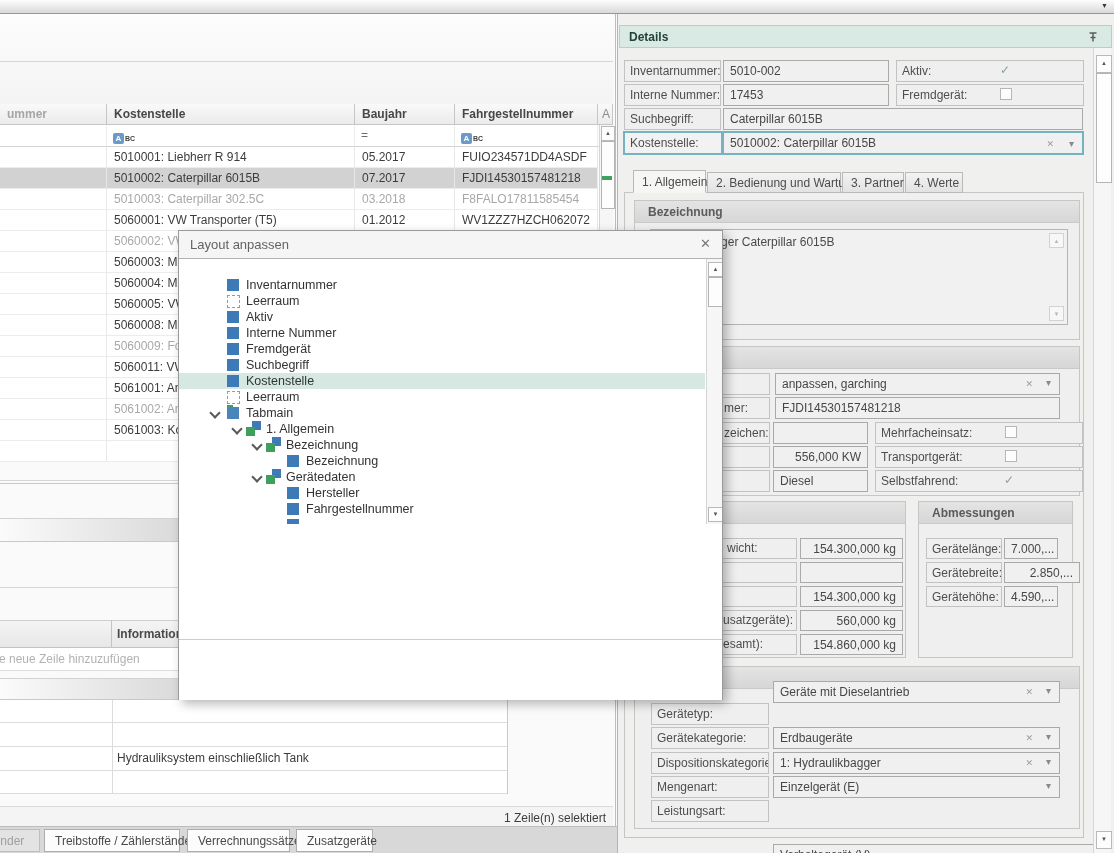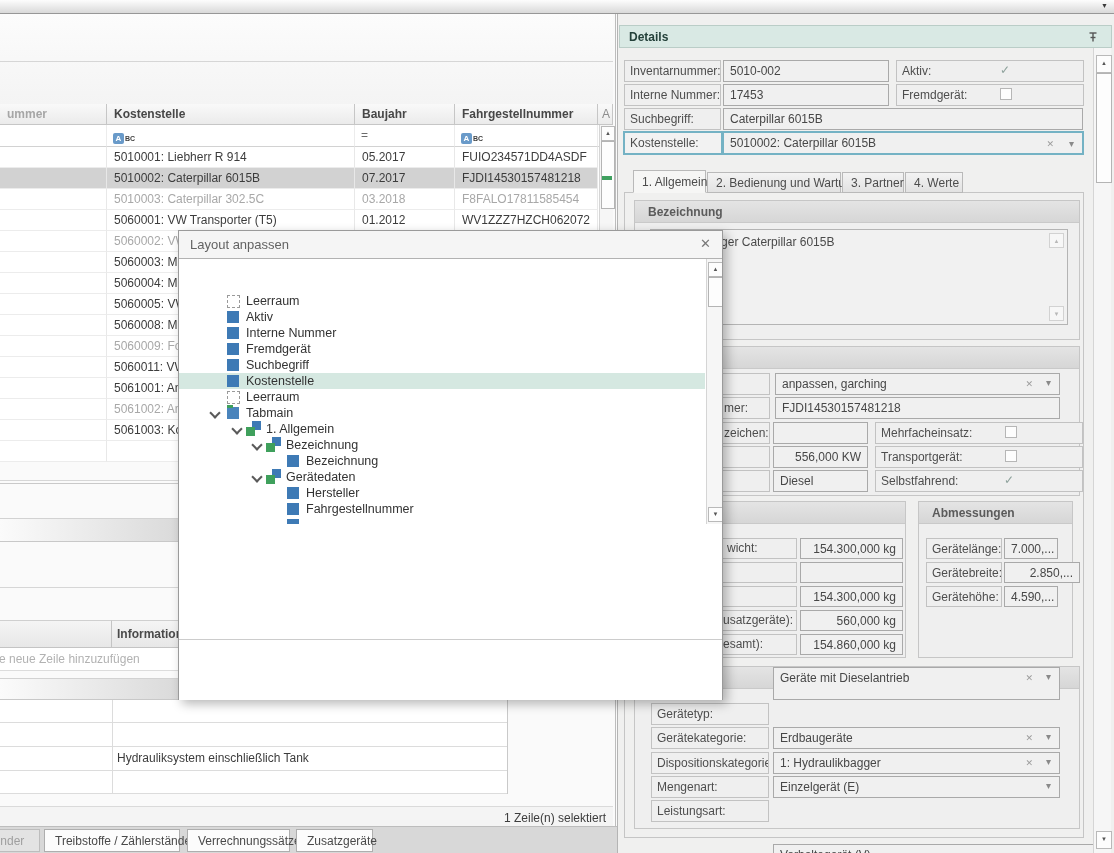--- a/index.html
+++ b/index.html
@@ -320,21 +320,21 @@
 <div class="fld num" style="left:1004px;top:538px;width:54px;height:21px"><span>7.000,...</span></div>
 <div class="cell" style="left:926px;top:562px;width:76px;height:21px"><span>Gerätebreite:</span></div>
 <div class="fld num" style="left:1004px;top:562px;width:76px;height:21px"><span>2.850,...</span></div>
 <div class="cell" style="left:926px;top:586px;width:76px;height:21px"><span>Gerätehöhe:</span></div>
 <div class="fld num" style="left:1004px;top:586px;width:54px;height:21px"><span>4.590,...</span></div>
 
 <div class="grp" style="left:634px;top:666px;width:446px;height:163px">
   <div class="grph"></div>
 </div>
 <div class="cell" style="left:651px;top:703px;width:118px;height:22px"><span>Gerätetyp:</span></div>
-<div class="fld" style="left:773px;top:667px;width:287px;height:33px">
+<div class="fld" style="left:773px;top:681px;width:287px;height:22px">
   <span>Geräte mit Dieselantrieb</span>
   <span class="xbtn" style="right:26px"></span>
   <span class="ddbtn" style="right:8px"></span>
 </div>
 <div class="cell" style="left:651px;top:727px;width:118px;height:22px"><span>Gerätekategorie:</span></div>
 <div class="fld" style="left:773px;top:727px;width:287px;height:22px">
   <span>Erdbaugeräte</span>
   <span class="xbtn" style="right:26px"></span>
   <span class="ddbtn" style="right:8px"></span>
 </div>
@@ -359,20 +359,24 @@
   <div class="sbbtn" style="position:absolute;left:2px;top:7px;width:14px;height:16px;line-height:15px">▲</div>
   <div class="sbthumb" style="position:absolute;left:2px;top:25px;width:14px;height:108px"></div>
   <div class="sbbtn" style="position:absolute;left:2px;bottom:4px;width:14px;height:16px;line-height:15px">▼</div>
 </div>
 
 <div class="abs dialog">
   <div class="dlgtitle"><span>Layout anpassen</span></div>
   <span class="dlgclose"></span>
 
   <div class="treebox">
+    <div class="trow" style="top:18px">
+      <span class="ti" style="left:48px"></span>
+      <span class="tlabel" style="left:67px">Inventarnummer</span>
+    </div>
     <div class="trow" style="top:34px">
       <span class="ti empty" style="left:48px"></span>
       <span class="tlabel" style="left:67px">Leerraum</span>
     </div>
     <div class="trow" style="top:50px">
       <span class="ti" style="left:48px"></span>
       <span class="tlabel" style="left:67px">Aktiv</span>
     </div>
     <div class="trow" style="top:82px">
       <span class="ti" style="left:48px"></span>

